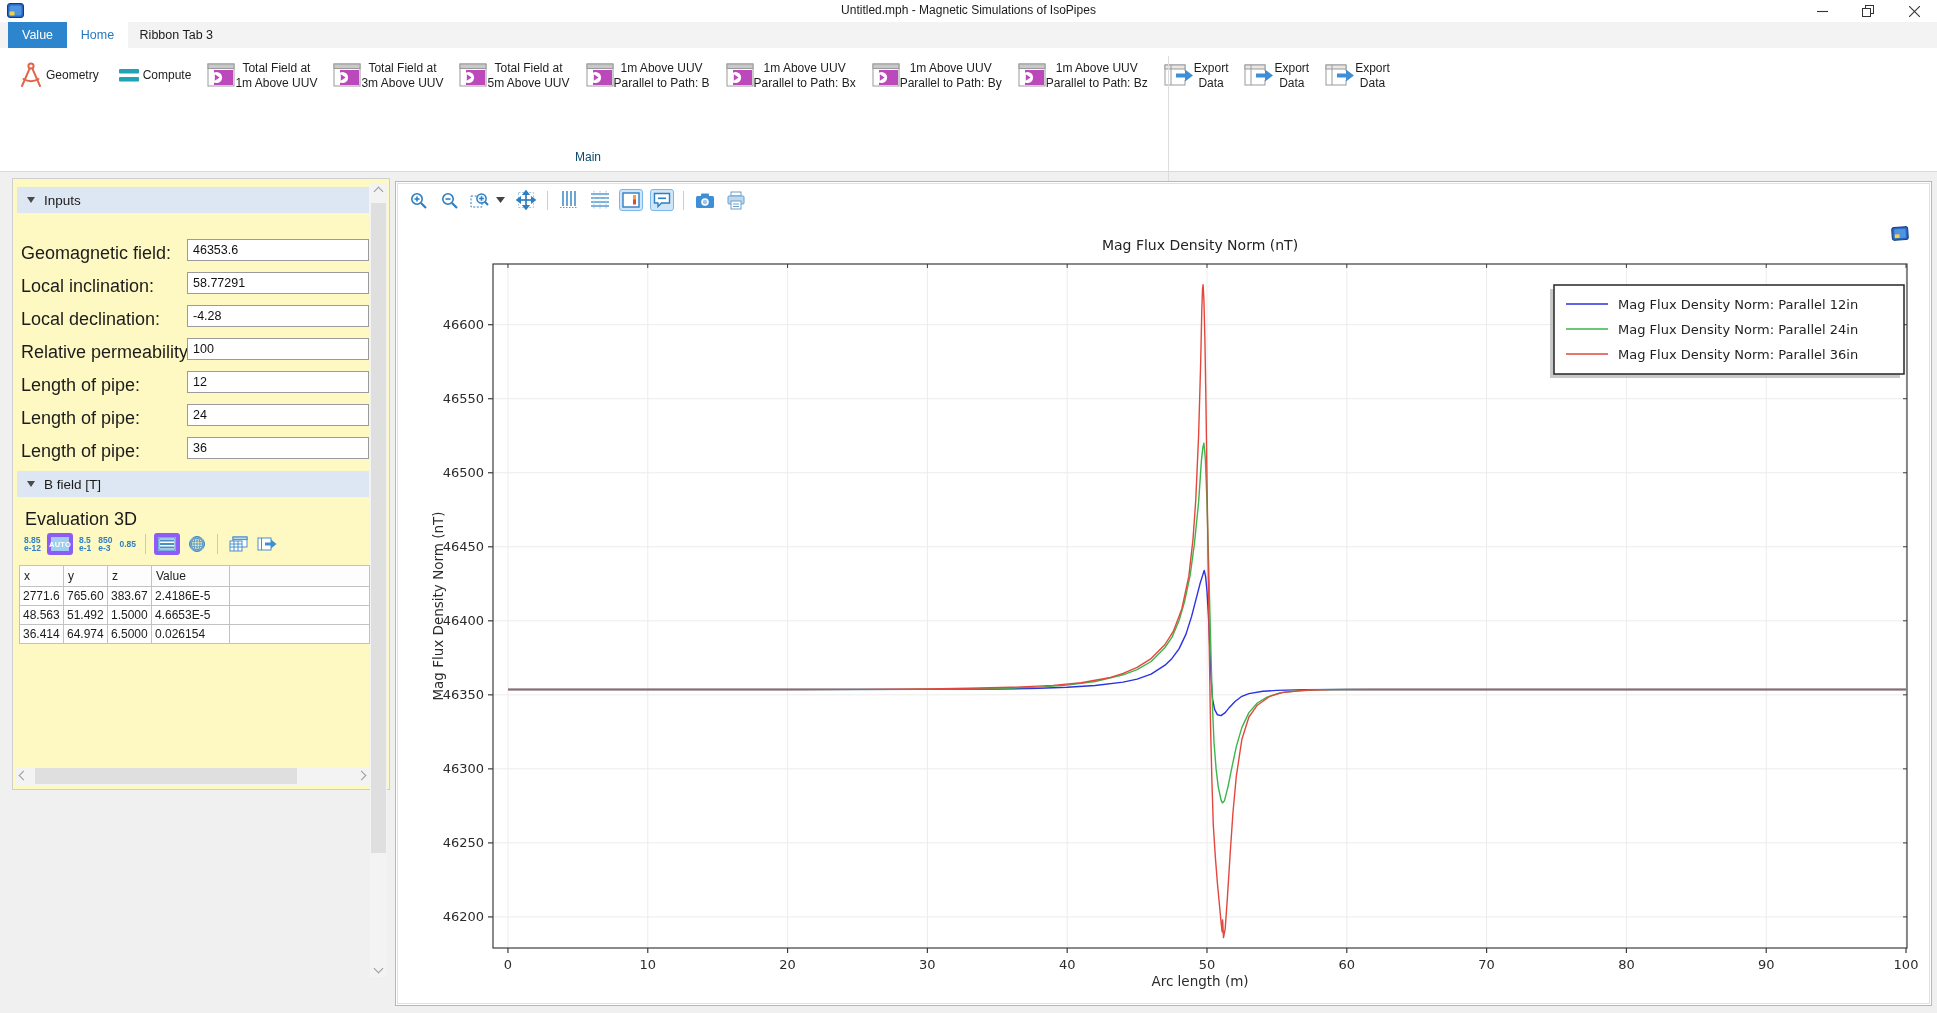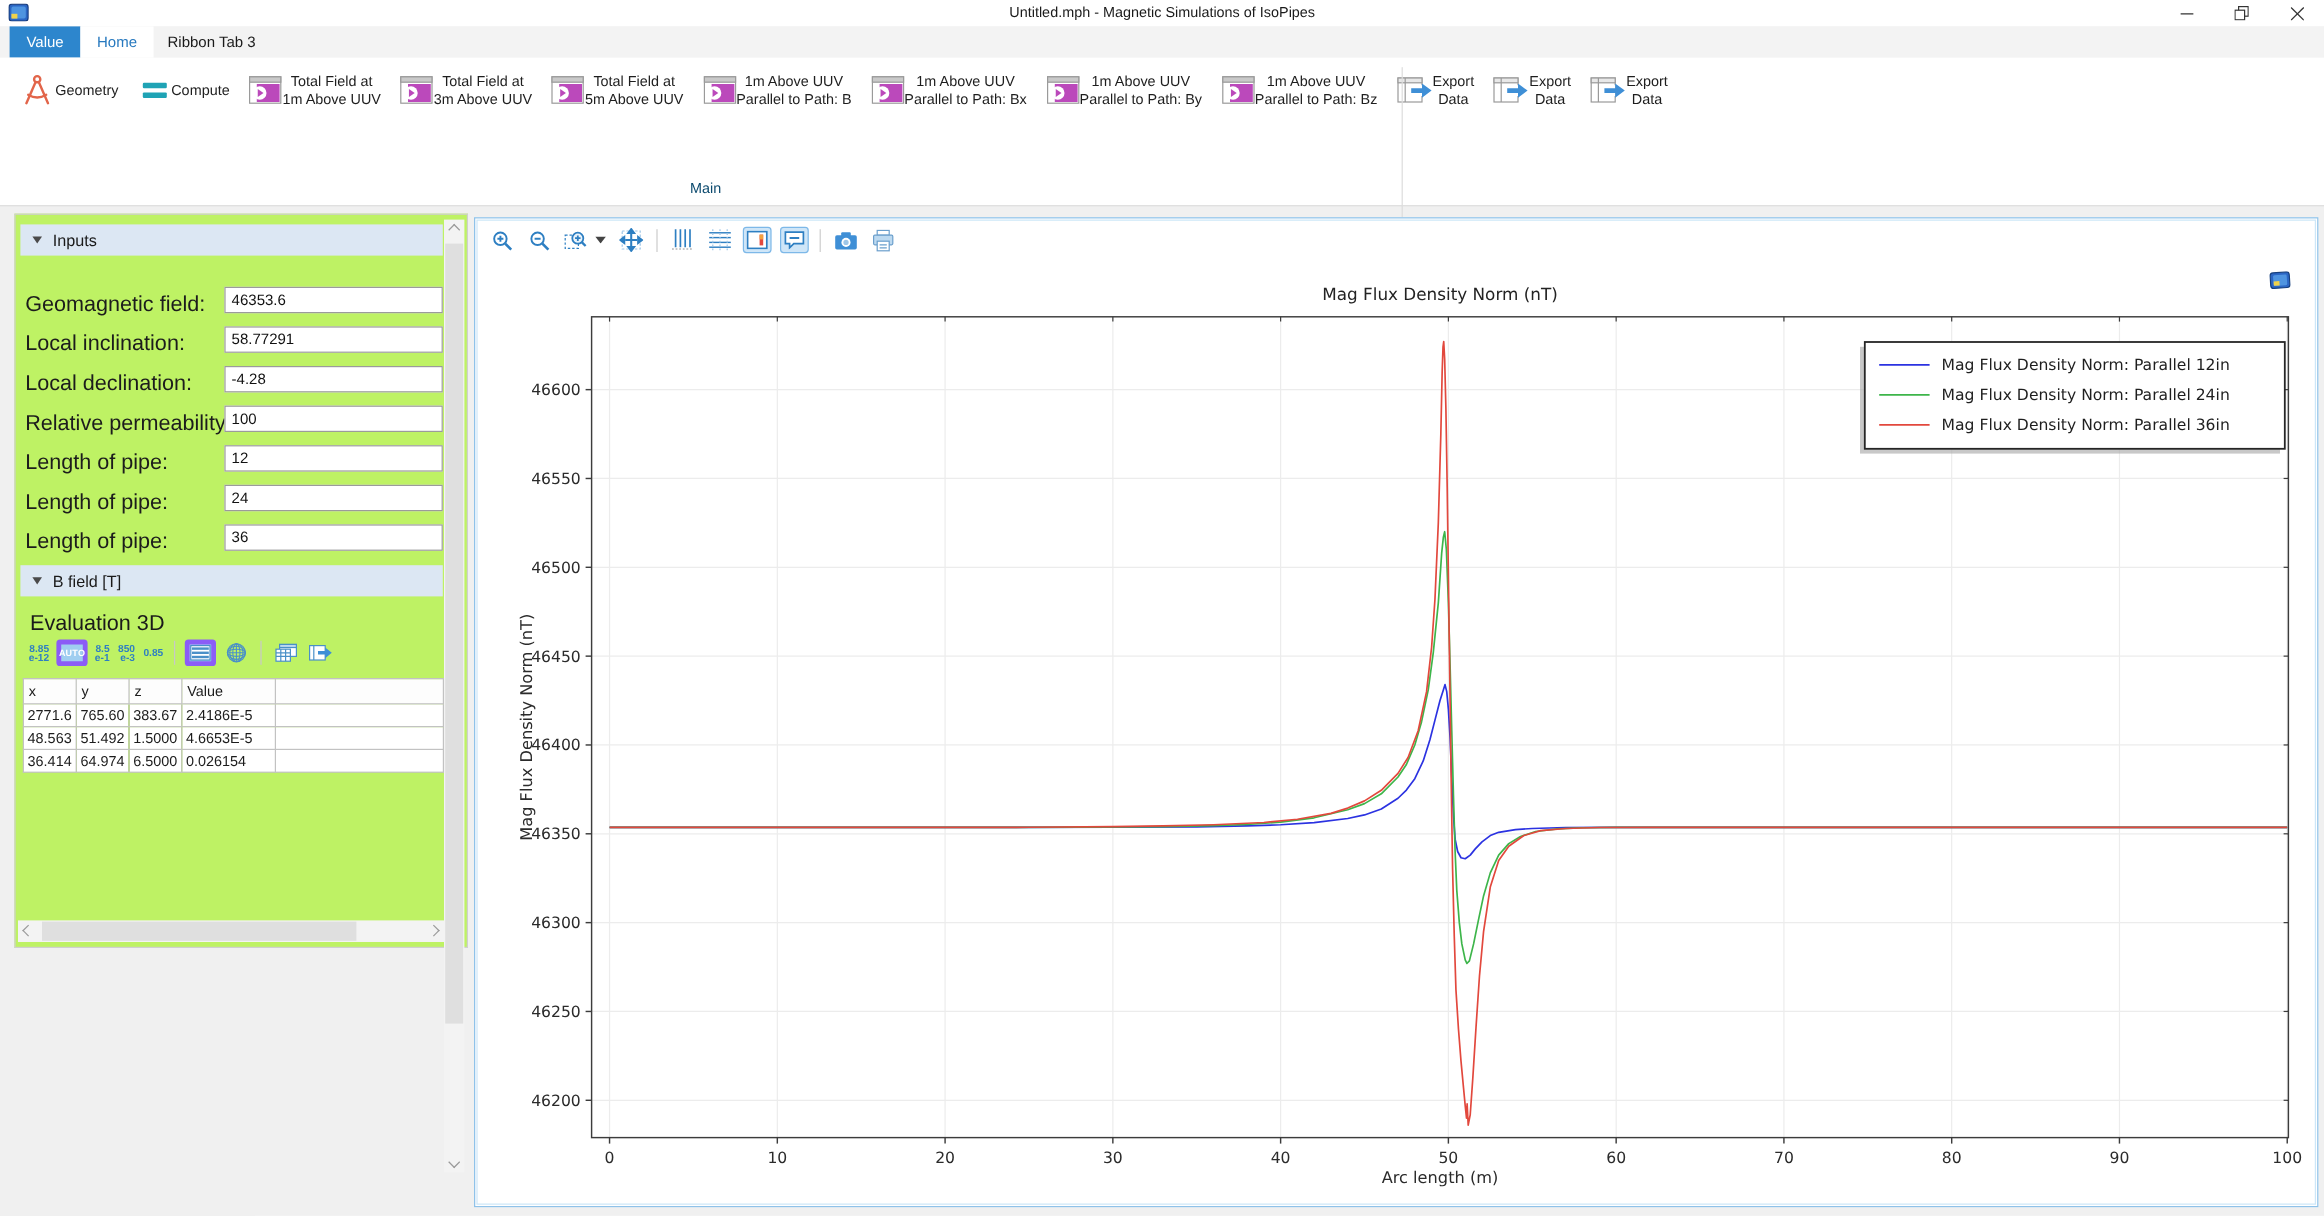--- a/index.html
+++ b/index.html
@@ -27,33 +27,33 @@
   .ribbon-strip { position:absolute; left:8px; top:6px; display:flex; align-items:flex-start; }
   .ribbon-btn { display:flex; flex-direction:row; align-items:center; padding:2px 8px; cursor:default; }
   .ribbon-btn .ricon { height:30px; margin-top:4px; display:flex; align-items:center; justify-content:center; }
   .ribbon-btn .rlabel { margin-top:5px; font-size:12px; line-height:14.5px; color:#1e1e1e;
                         text-align:center; white-space:pre-line; }
   .ribbon-divider { position:absolute; left:1168px; top:8px; height:150px; width:1px; background:#dcdcdc; }
   .group-label { position:absolute; left:8px; top:102px; width:1160px; text-align:center;
                  font-size:12px; color:#0c4a6e; }
 
   
-  .left-panel { position:absolute; left:12px; top:178px; width:378px; height:612px; background:#bef264;
+  .left-panel { position:absolute; left:12px; top:178px; width:378px; height:612px; background:#fef9c3;
                 border:1px solid #cfcfcf; }
   .sec-header { position:absolute; left:4px; width:352px; height:26px; background:#dce7f3;
                 display:flex; align-items:center; font-size:13.5px; color:#1a1a1a; }
   .sec-header .tri { width:0; height:0; border-left:4.5px solid transparent; border-right:4.5px solid transparent;
                      border-top:6px solid #4a4a4a; margin:0 9px 0 10px; }
   .field-row { position:absolute; left:8px; width:348px; height:22px; }
   .field-row label { position:absolute; left:0; top:4px; font-size:18px; color:#1c1c1c; }
   .field-row input { position:absolute; left:166px; top:0; width:182px; height:22px; border:1px solid #9b9b9b;
                      font-family:"Liberation Sans",sans-serif; font-size:12.5px; color:#111; padding:0 5px; background:#fff; }
   .eval-label { position:absolute; left:12px; font-size:18px; color:#1a1a1a; }
   .bf-toolbar { position:absolute; left:10px; display:flex; align-items:center; gap:5px; height:26px; }
-  .bf-preset { font-size:8.5px; line-height:8.5px; color:#2e7fc2; text-align:right; font-weight:bold; padding:0 1px; }
+  .bf-preset { font-size:8.5px; line-height:8.5px; color:#2e7fc2; text-align:left; font-weight:bold; padding:0 1px; }
   .bf-btn { width:26px; height:22px; border:4px solid #8b5cf6; background:#9fcef0; border-radius:3px;
             display:flex; align-items:center; justify-content:center; }
   .bf-btn.auto { font-size:7.5px; font-weight:bold; color:#ffffff; letter-spacing:.2px; }
   .bf-plain { width:24px; height:22px; display:flex; align-items:center; justify-content:center; }
   .bf-sep { width:1px; height:20px; background:#c8c8c8; margin:0 3px; }
   .data-table { position:absolute; left:6px; border-collapse:collapse; font-size:12px; color:#1c1c1c;
                 table-layout:fixed; }
   .data-table th { font-weight:normal; text-align:left; border:1px solid #c2c2c2; height:21px; padding:0 4px; background:#fdfdfd; }
   .data-table td { border:1px solid #c2c2c2; height:19px; padding:0 3px; background:#ffffff; white-space:nowrap; overflow:hidden; }
 

